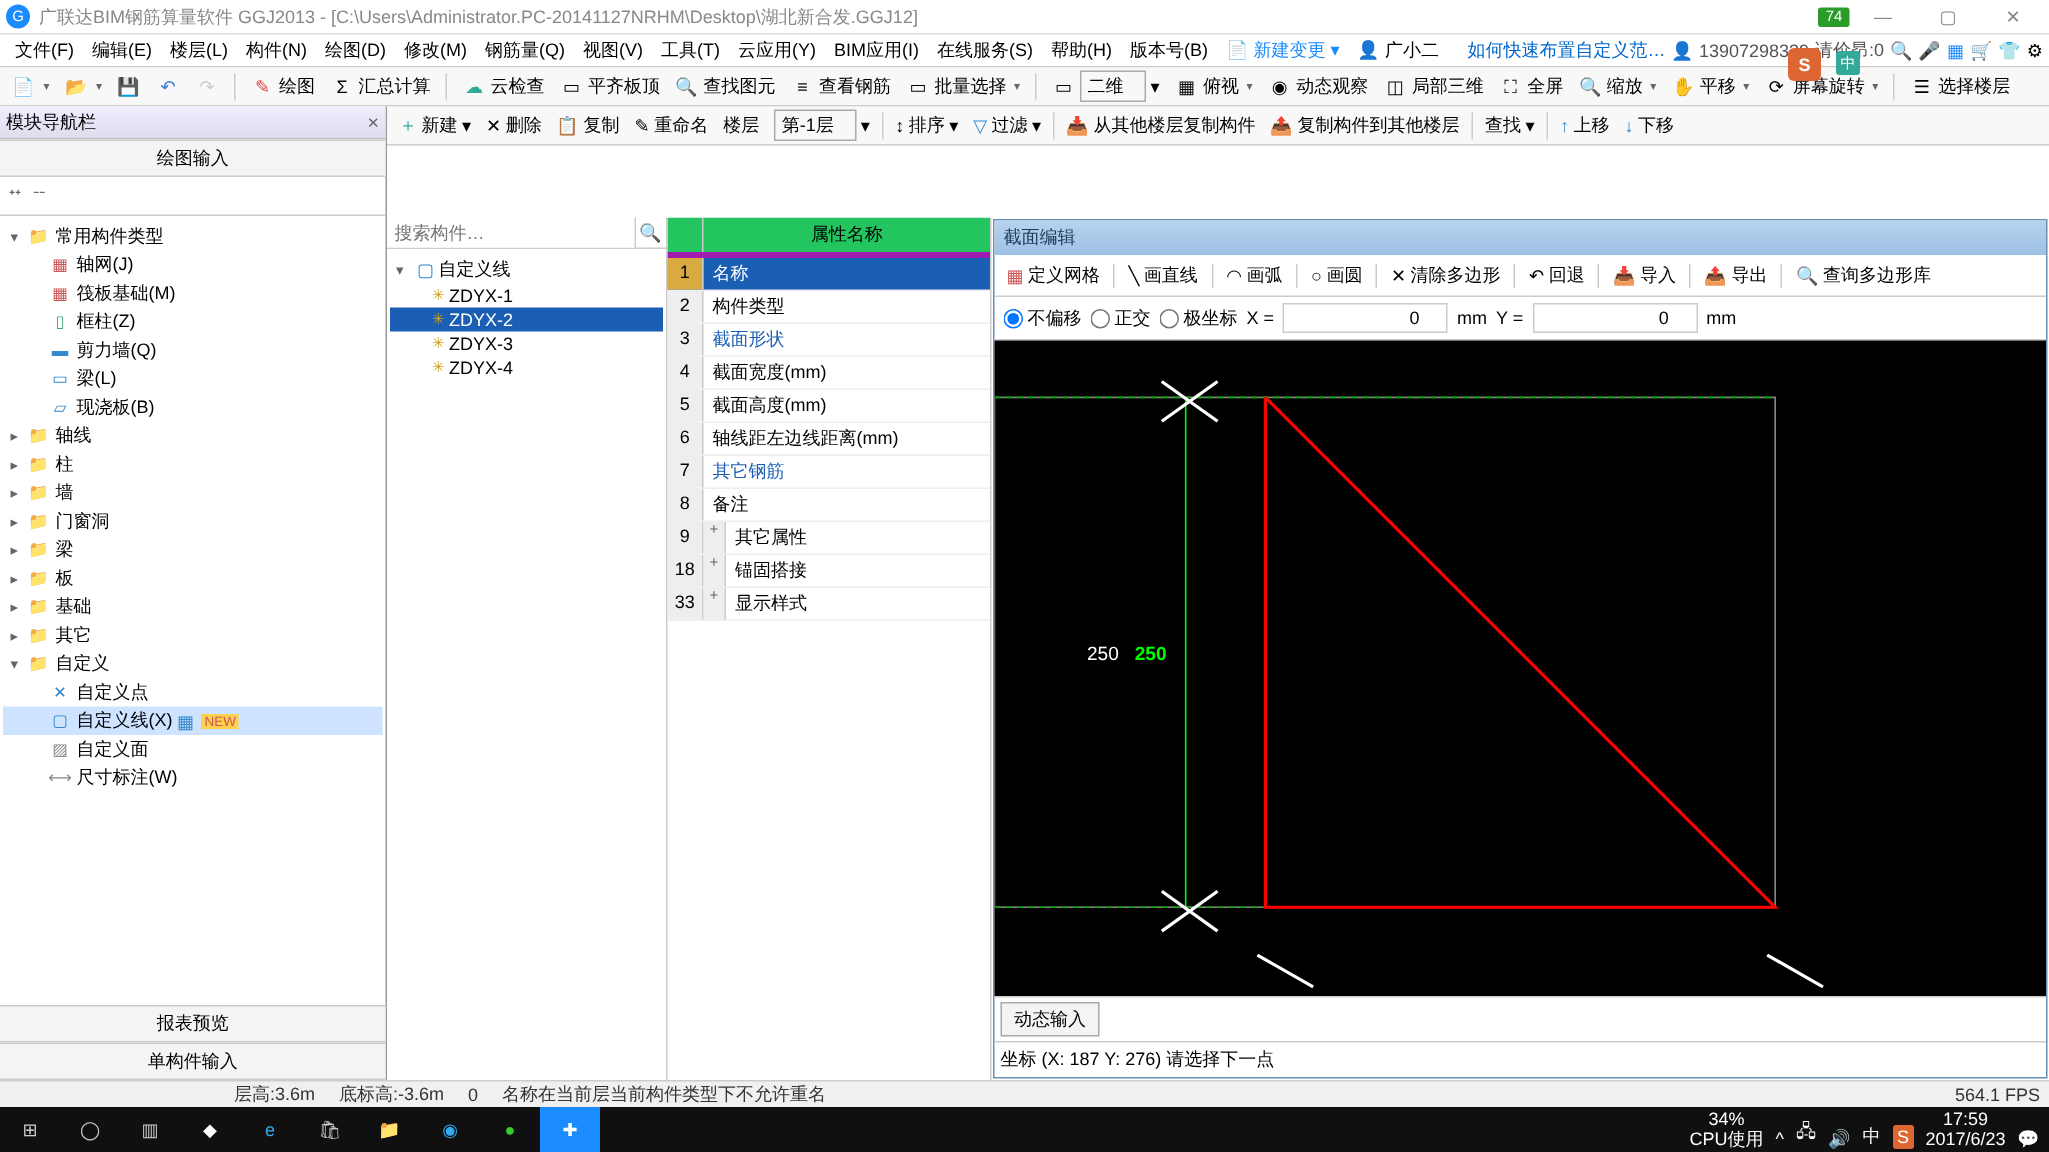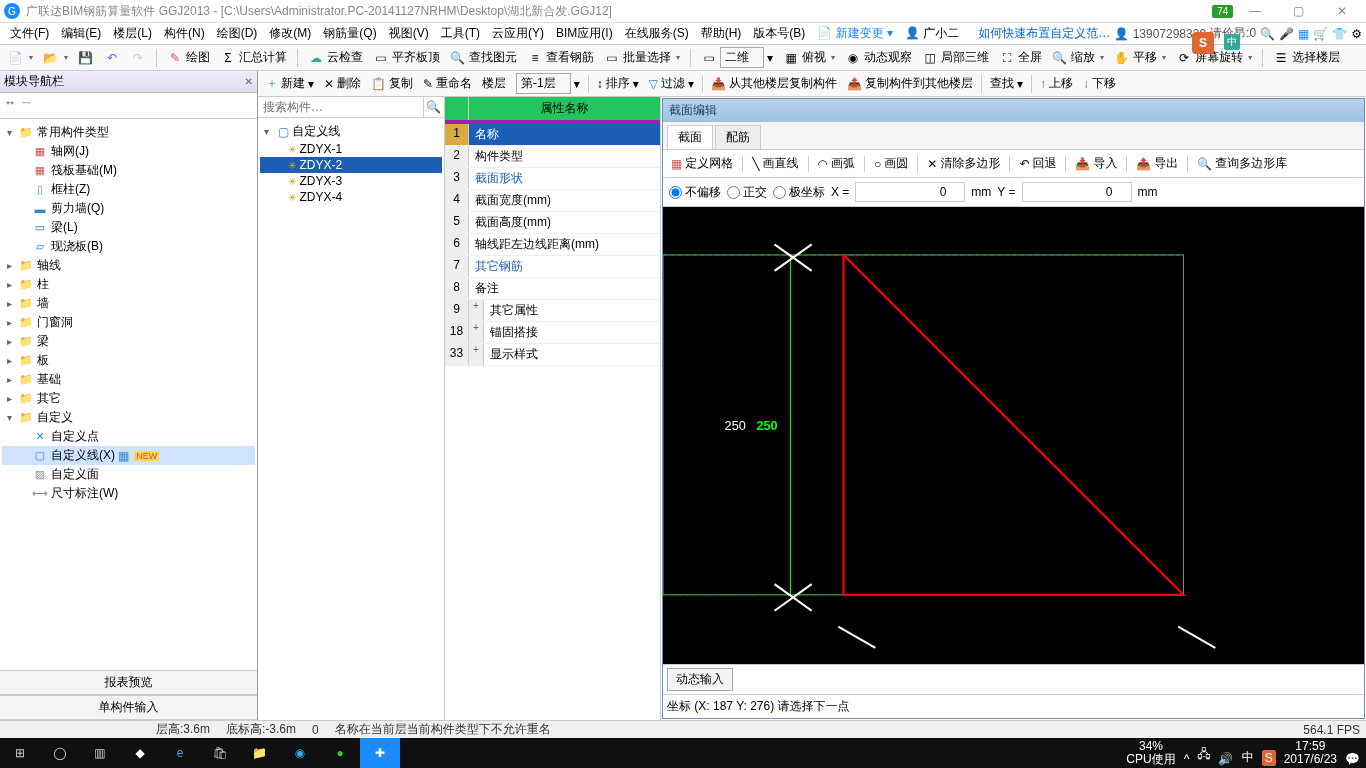--- a/index.html
+++ b/index.html
@@ -43,21 +43,21 @@
 .tree-item.sel{background:#cde3ff;}
 .tree-item .folder{color:#e2b33c;}
 .tree-item .new-badge{background:#ffd24d;color:#c55;font-size:9px;padding:0 2px;margin-left:2px;}
 
 
 .center { flex: 1; display: flex; flex-direction: column; min-width:0;}
 .toolbar2 { height: 26px; display:flex; align-items:center; padding:0 4px; gap:2px; border-bottom:1px solid #ccc; background:#f8f8f8;}
 .toolbar2 .tbtn{display:flex;align-items:center;gap:3px;padding:2px 4px;white-space:nowrap;}
 .toolbar2 .sep{width:1px;height:18px;background:#ccc;margin:0 2px;}
 
-.center-body{flex:1;display:flex;min-height:0;}
+.center-body{flex:1;display:flex;min-height:0;margin-top:48px;}
 .list-panel{width:187px;border-right:1px solid #ccc;display:flex;flex-direction:column;}
 .search-row{display:flex;border-bottom:1px solid #ccc;}
 .search-row input{flex:1;border:none;padding:3px 5px;outline:none;color:#aaa;}
 .search-row .sbtn{width:22px;display:flex;align-items:center;justify-content:center;border-left:1px solid #ccc;color:#666;}
 .list-tree{flex:1;padding:4px 2px;}
 .li-item{display:flex;align-items:center;gap:3px;padding:1px 2px 1px 4px;}
 .li-item .toggler{width:11px;font-size:10px;color:#666;}
 .li-item.ind1{padding-left:28px;}
 .li-item.sel{background:#1a5fb4;color:#fff;}
 .li-item .starico{color:#d4a017;font-size:10px;}
@@ -242,20 +242,21 @@
     </span>
 </div>
 
 <div class="main">
 
   <div class="sidebar">
     <div class="panel-header">
       <span>模块导航栏</span>
       <span class="close-x">✕</span>
     </div>
+    <div class="accordion-bar">绘图输入</div>
     <div class="toggle-btns">
       <span>⁺⁺</span>
       <span>⁻⁻</span>
     </div>
     <div class="tree-area">
       <div class="tree-item">
           <span class="toggler">▾</span>
           <span class="ficon folder">📁</span>
           <span>常用构件类型</span>
         </div>
@@ -488,24 +489,20 @@
           <div class="prow">
               <div class="rn">33</div>
               <div class="ex">+</div>
               <div class="pv">显示样式</div>
             </div>
         </div>
       </div>
 
       <div class="sec-editor">
         <div class="sec-title">截面编辑</div>
-        <div class="sec-tabs">
-          <div class="stab active">截面</div>
-          <div class="stab">配筋</div>
-        </div>
         <div class="sec-toolbar">
           <span class="tbtn">
               <span style="color:#c55">▦</span>
               <span>定义网格</span>
             </span>
             <div class="sep"></div>
           <span class="tbtn">
               <span>╲</span>
               <span>画直线</span>
             </span>

